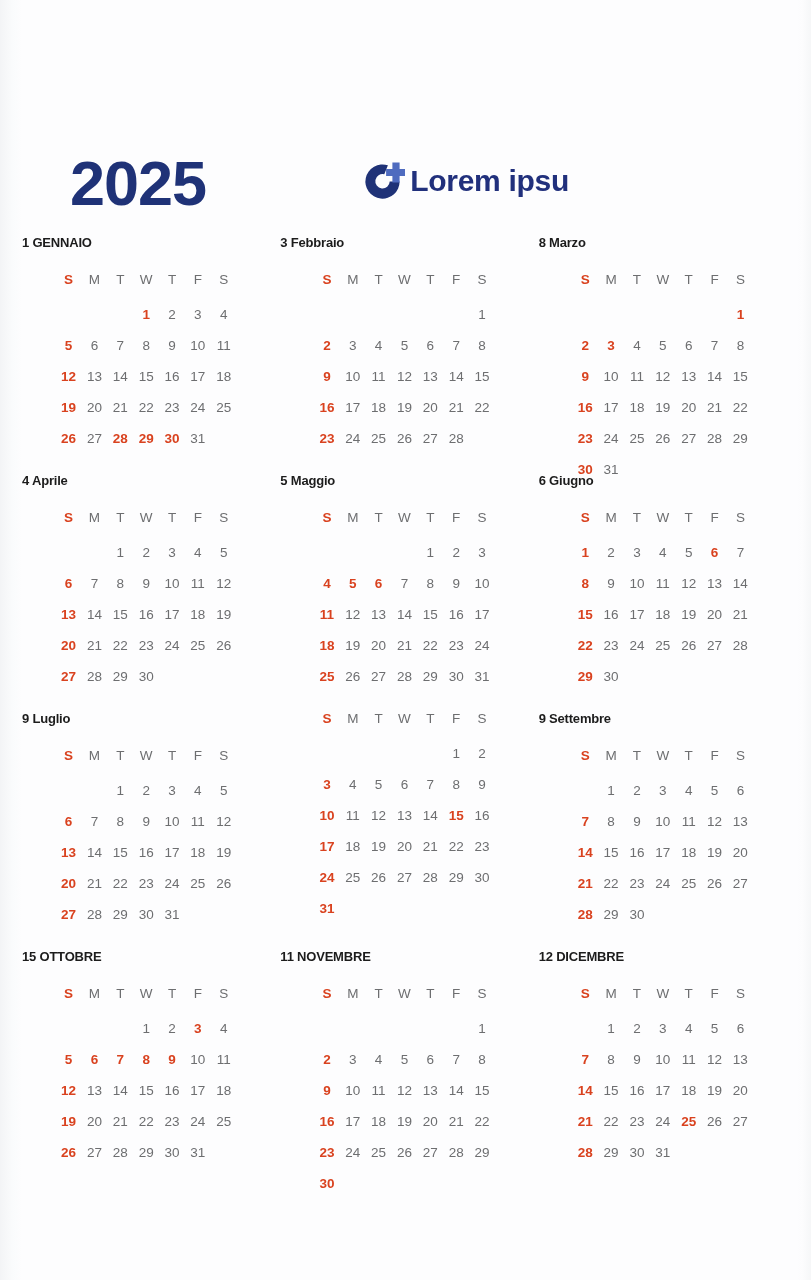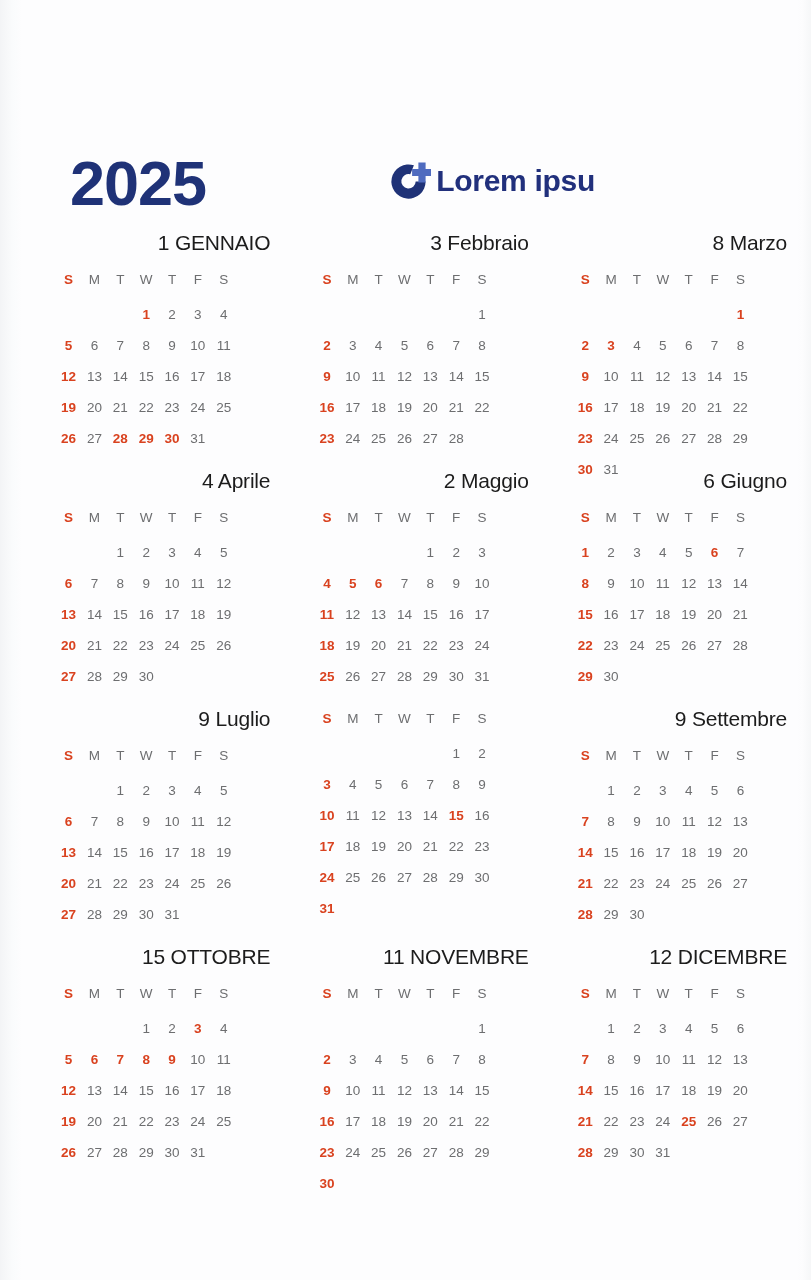--- a/index.html
+++ b/index.html
@@ -42,21 +42,20 @@
     pointer-events: none;
   }
 
   
   #header {
     position: absolute;
     left: 0;
     top: 148px;
     width: 645px;
     height: 72px;
-    padding-left: 26px;
   }
   #year {
     position: absolute;
     left: 70px;
     top: 0;
     font-size: 63px;
     font-weight: 700;
     letter-spacing: -1px;
     color: #1f3277;
     line-height: 70px;
@@ -95,23 +94,23 @@
     grid-template-columns: repeat(3, 1fr);
     grid-auto-rows: 238px;
     column-gap: 10px;
     row-gap: 0;
   }
   .month {
     position: relative;
     width: 100%;
   }
   .month-title {
-    text-align: right;
-    font-size: 21px;
-    font-weight: 400;
+    text-align: left;
+    font-size: 13px;
+    font-weight: 700;
     color: #1c1c1c;
     letter-spacing: -0.2px;
     height: 22px;
     line-height: 22px;
     margin-bottom: 15px;
     white-space: nowrap;
   }
   .dow-row,
   .week-row {
     display: grid;
@@ -400,21 +399,21 @@
           <div class="day holiday">27</div>
           <div class="day">28</div>
           <div class="day">29</div>
           <div class="day">30</div>
           <div class="day empty"></div>
           <div class="day empty"></div>
           <div class="day empty"></div>
         </div>
       </div>
       <div class="month">
-        <div class="month-title">2 Maggio</div>
+        <div class="month-title">5 Maggio</div>
         <div class="dow-row">
           <div class="dow sun">S</div>
           <div class="dow">M</div>
           <div class="dow">T</div>
           <div class="dow">W</div>
           <div class="dow">T</div>
           <div class="dow">F</div>
           <div class="dow">S</div>
         </div>
         <div class="week-row">

